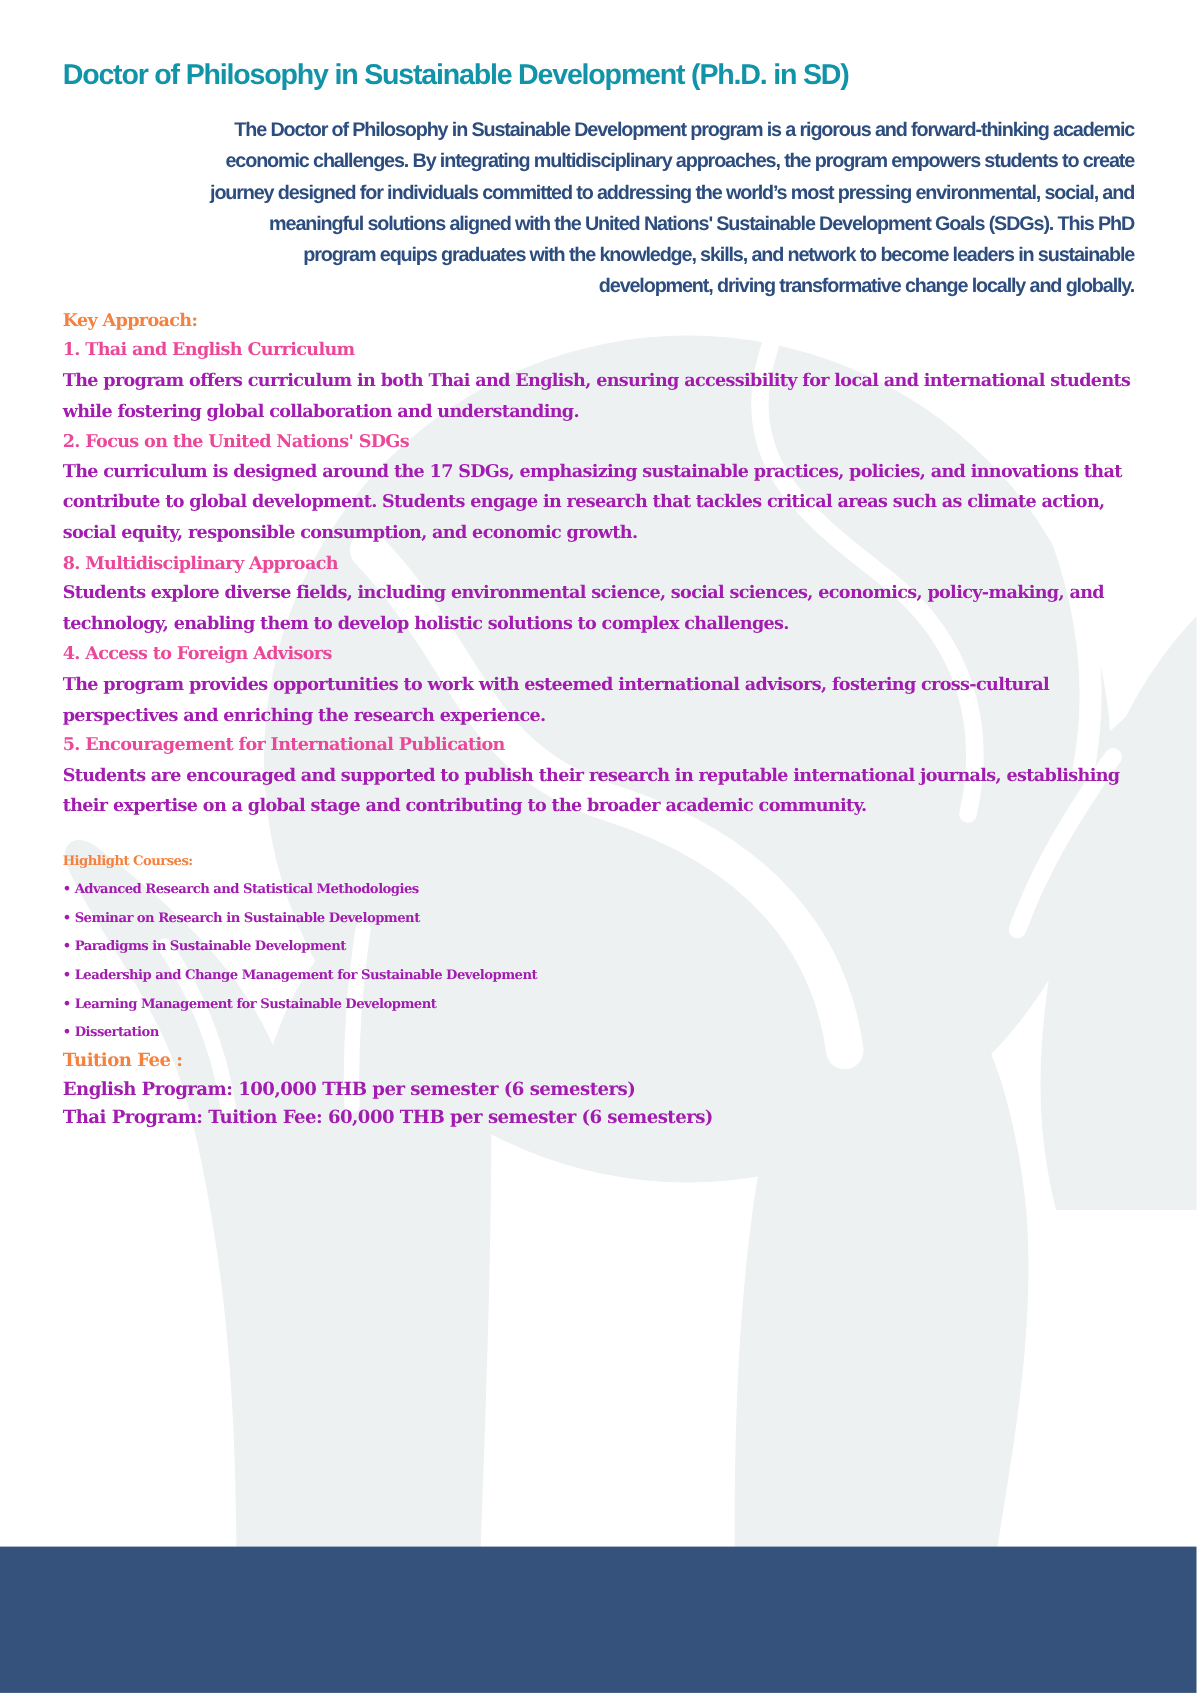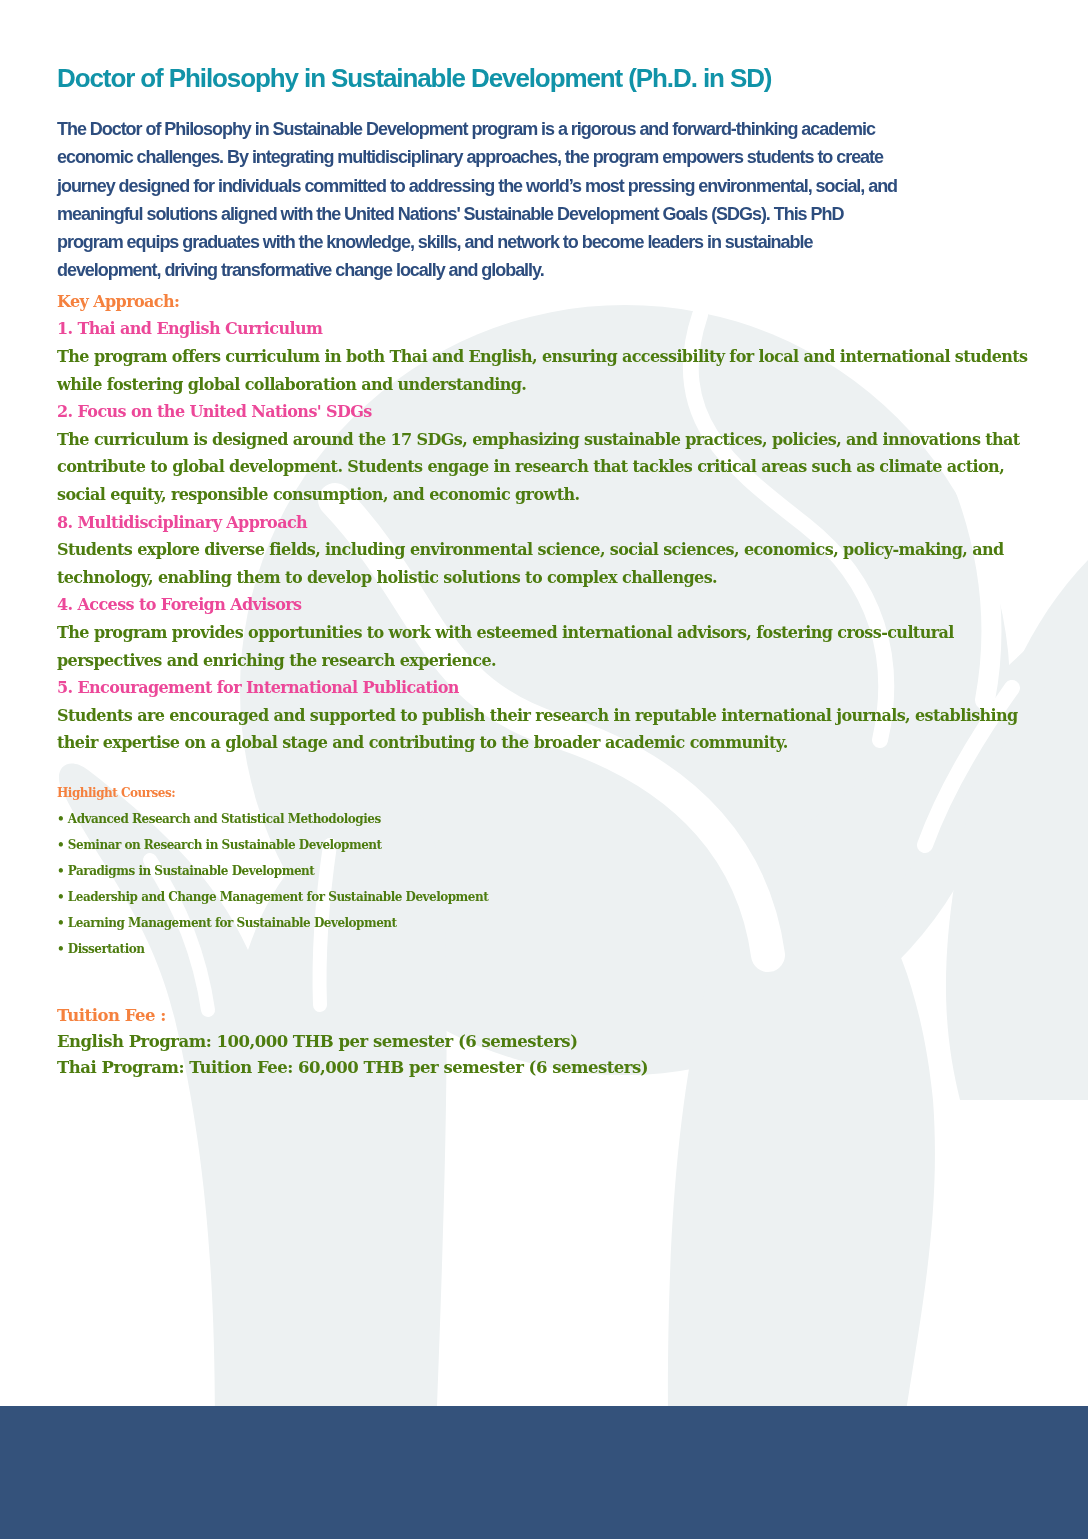--- a/index.html
+++ b/index.html
@@ -11,58 +11,58 @@
     font-family:"Liberation Sans", sans-serif;
   }
   .watermark {
     position:absolute; left:0; top:0;
     width:1088px; height:1539px;
     z-index:0;
   }
   .content {
     position:absolute; left:0; top:0; right:0;
     z-index:1;
-    padding:11px 57px;
+    padding:0 57px;
   }
   .title {
     margin:52px 0 0 0;
     font-size:26px;
     font-weight:700;
     letter-spacing:-1.1px;
     color:#1193a8;
     font-family:"Liberation Sans", sans-serif;
   }
-  .intro { margin-top:21px; }
+  .intro { margin-top:21px;text-align:right; }
   .intro-line {
     font-size:18px;
     font-weight:700;
     line-height:28.3px;
     letter-spacing:-1.05px;
     color:#2d4d7e;
     white-space:nowrap;
   }
   .serif { font-family:"DejaVu Serif", "Liberation Serif", serif; font-weight:700; }
   .features { margin-top:3px; }
   .features .line {
     font-size:16px;
     line-height:27.6px;
     letter-spacing:-0.6px;
     white-space:nowrap;
   }
   .orange { color:#f5813e; }
   .purple { color:#ec4899; }
-  .navy   { color:#4d7c0f; }
+  .navy   { color:#a21caf; }
   .courses { margin-top:23px; }
   .courses .line {
     font-size:12px;
     line-height:26px;
     letter-spacing:-0.5px;
     white-space:nowrap;
   }
-  .tuition { margin-top:41px; }
+  .tuition { }
   .tuition .line {
     font-size:16.5px;
     line-height:26px;
     letter-spacing:-0.5px;
     white-space:nowrap;
   }
   .footer-band {
     position:absolute; left:0; bottom:0;
     width:1088px; height:133px;
     background:#34527b;

